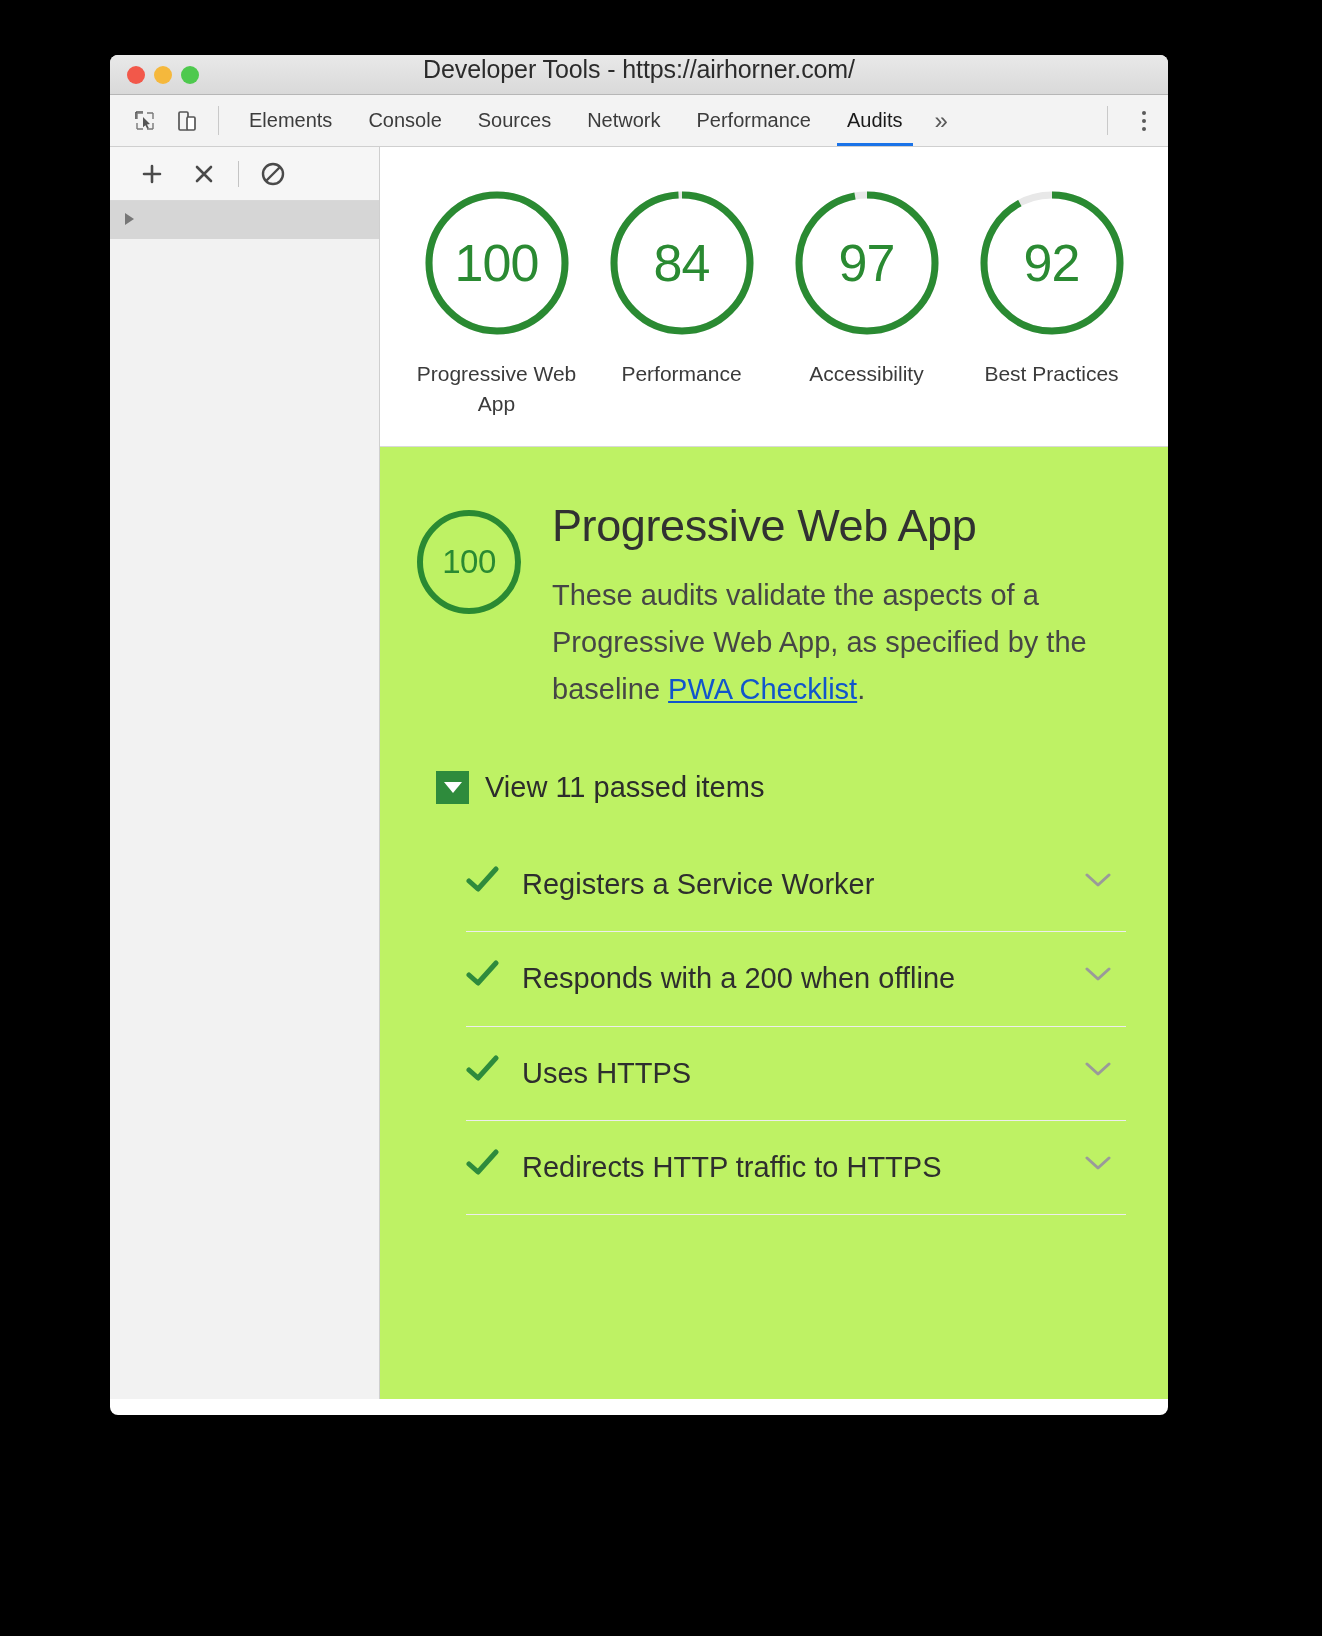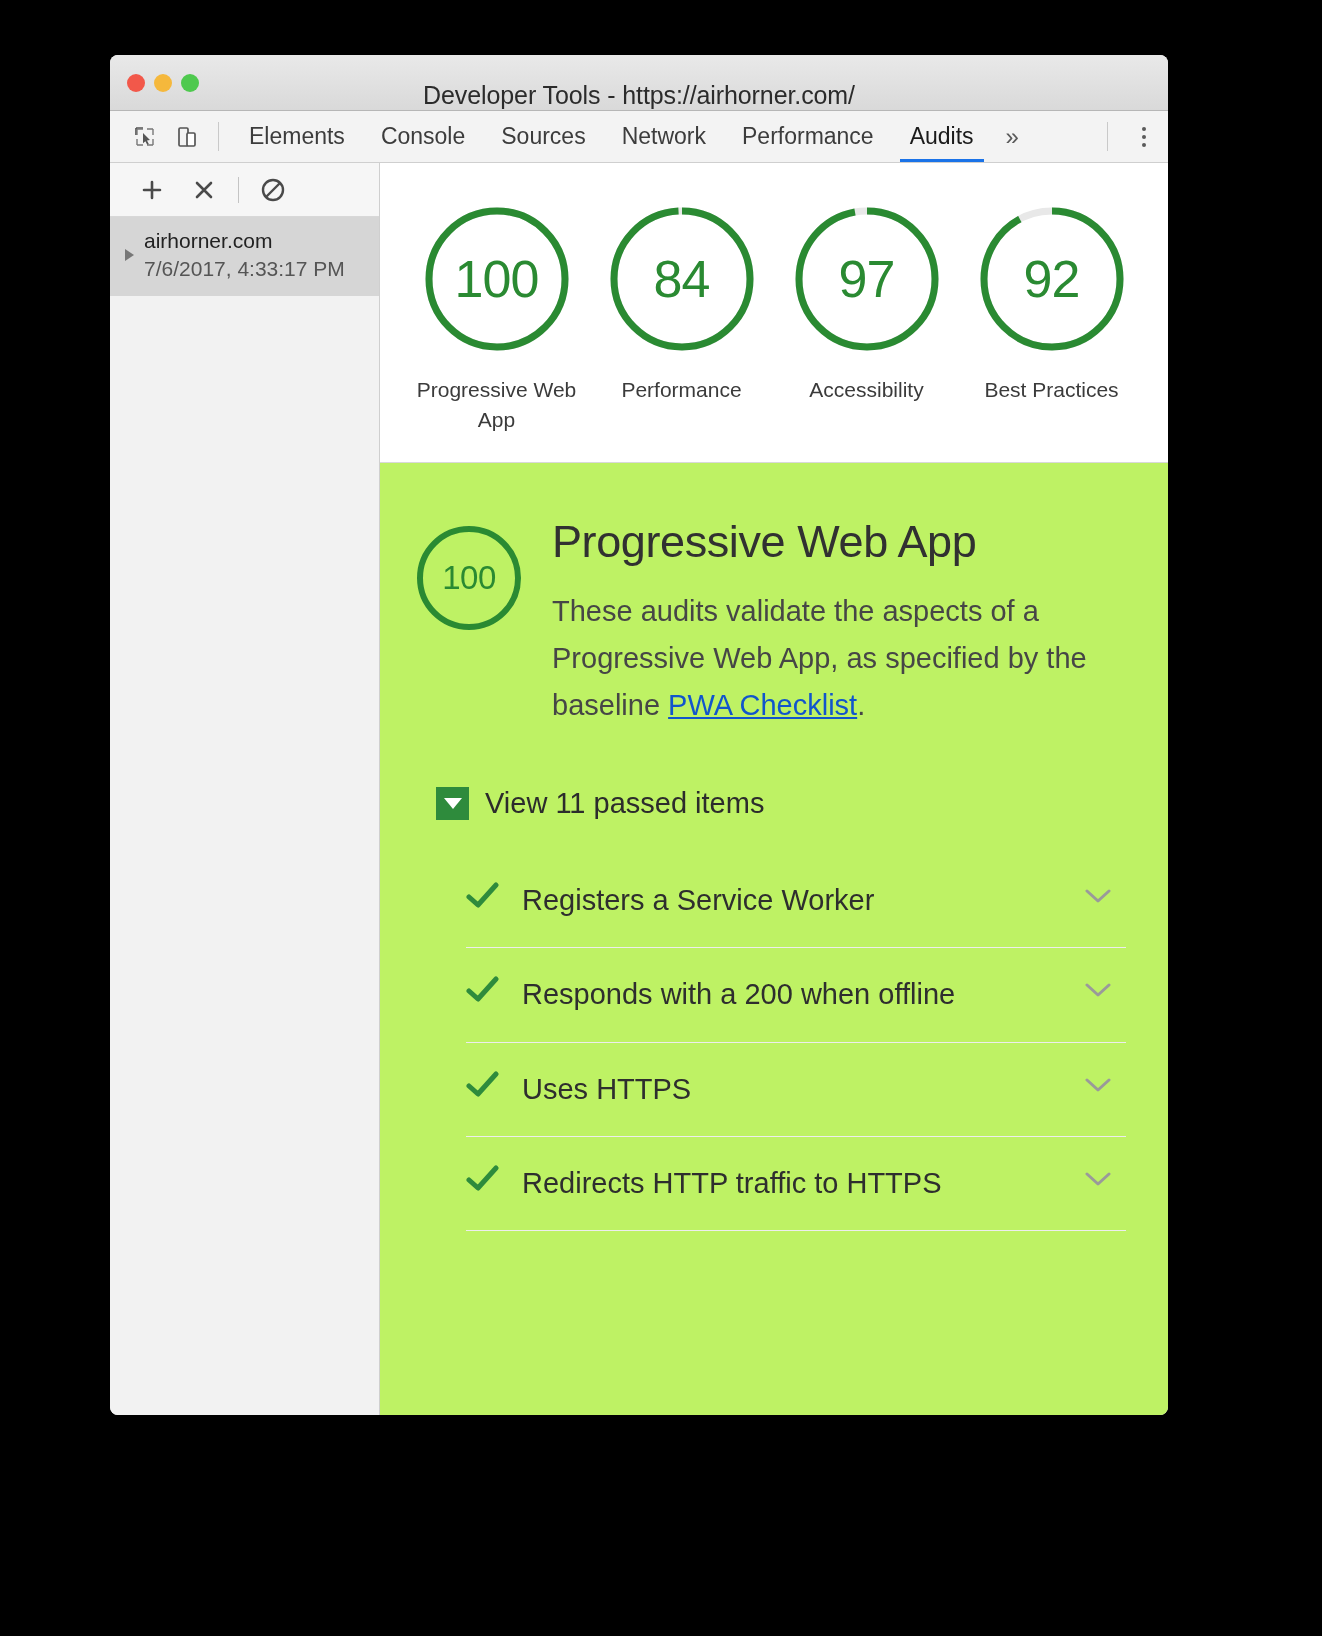--- a/index.html
+++ b/index.html
@@ -21,25 +21,25 @@
     height: 1360px;
     background: #ffffff;
     border-radius: 8px;
     overflow: hidden;
     box-shadow: 0 18px 48px rgba(0,0,0,0.55);
   }
 
   
   #titlebar {
     position: relative;
-    height: 56px;
+    height: 40px;
     background: linear-gradient(#e9e9e9, #d9d9d9);
     border-bottom: 1px solid #b6b6b6;
     display: flex;
-    align-items: flex-end;
+    align-items: flex-start;
   }
   .traffic-lights {
     position: absolute;
     left: 17px;
     top: 50%;
     transform: translateY(-50%);
     display: flex;
     gap: 9px;
   }
   .light {
@@ -82,21 +82,21 @@
     margin: 11px 12px 11px 10px;
   }
   .tabs {
     display: flex;
     align-items: stretch;
   }
   .tab {
     display: flex;
     align-items: center;
     padding: 4px 18px;
-    font-size: 23px;
+    font-size: 20px;
     color: #3c3c3c;
     position: relative;
     white-space: nowrap;
   }
   .tab.active { color: #1a1a1a; }
   .tab.active::after {
     content: "";
     position: absolute;
     left: 8px; right: 8px; bottom: 0;
     height: 3px;
@@ -390,24 +390,20 @@
           </svg>
         </div>
       </div>
 
       <div class="audit-item">
         <span class="disclosure">
           <svg width="14" height="16" viewBox="0 0 14 16">
             <path d="M3 2 L12 8 L3 14 Z" fill="#777"></path>
           </svg>
         </span>
-        <span class="audit-item-text">
-          <span class="audit-item-host">airhorner.com</span><br>
-          <span class="audit-item-time">7/6/2017, 4:33:17 PM</span>
-        </span>
       </div>
     </div>
 
     <div id="main">
 
       <div id="scores">
 
         <div class="score-cell">
           <div class="gauge">
             <svg width="152" height="152" viewBox="0 0 152 152">

